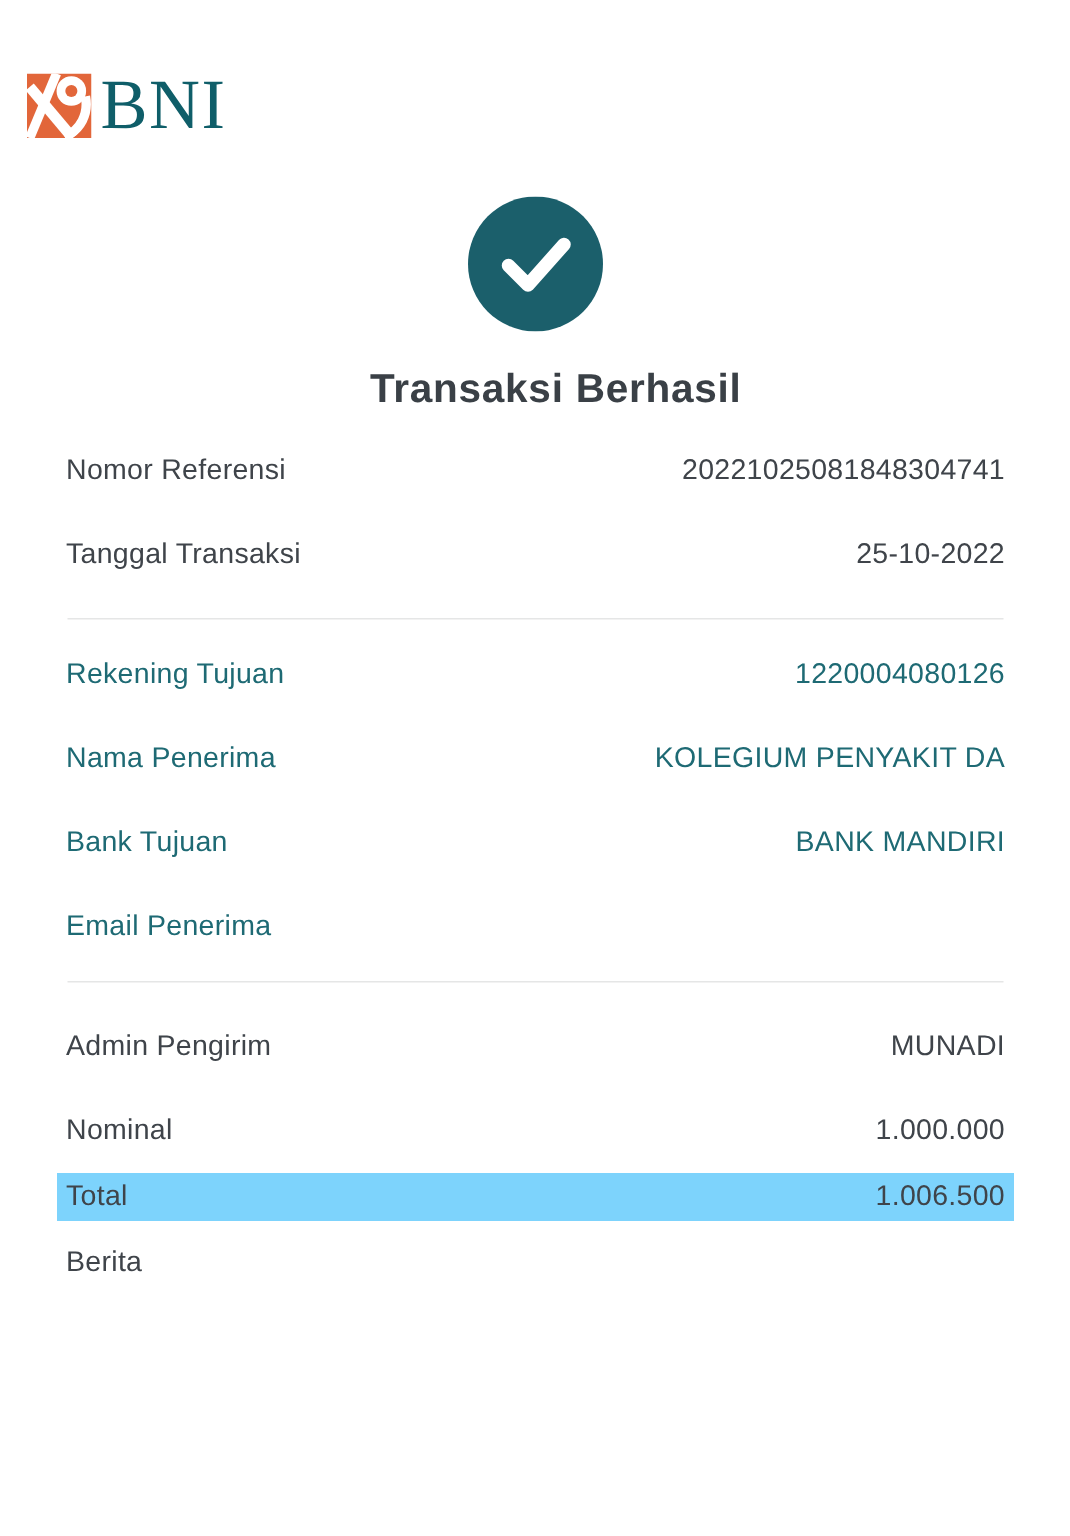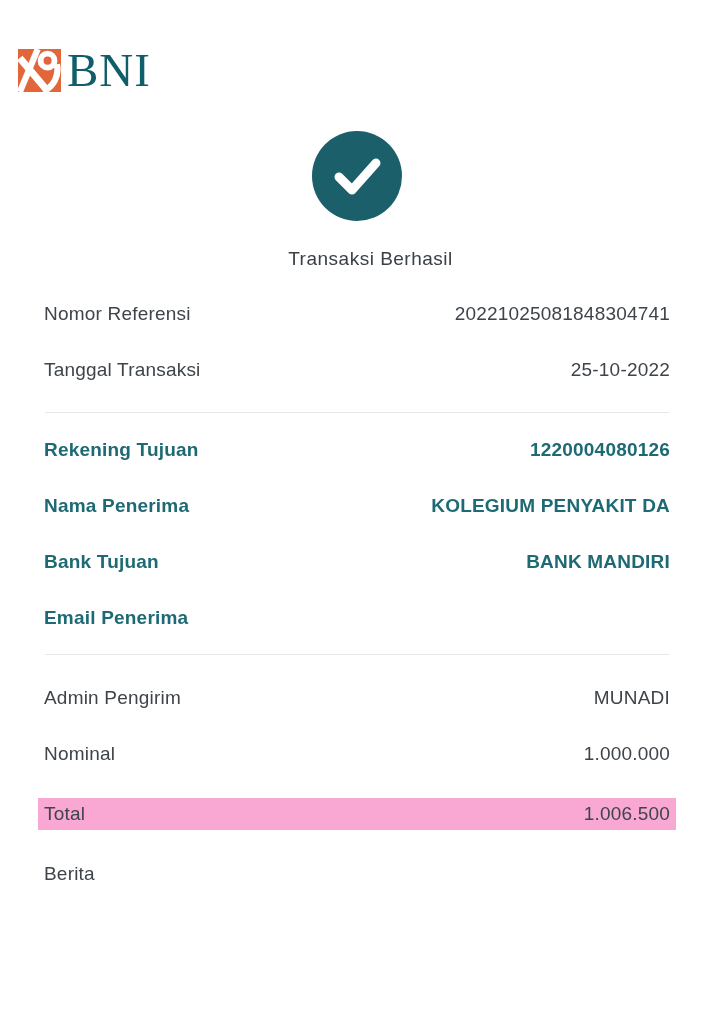--- a/index.html
+++ b/index.html
@@ -32,55 +32,55 @@
 
   
   .status { text-align: center; }
   .check-circle {
     width: 90px; height: 90px;
     margin: 34px auto 0 auto;
     display: block;
   }
   .status-title {
     margin-top: 18px;
-    font-size: 19px;
+    font-size: 27px;
     line-height: 40px;
     letter-spacing: 0.5px;
     color: #3a4046;
-    font-weight: 400;
+    font-weight: 700;
     padding-left: 28px;
   }
 
   
   .receipt { padding: 7px 43px 0 44px; }
   .row {
     height: 56px;
     display: flex;
     justify-content: space-between;
     align-items: center;
     font-size: 19px;
     letter-spacing: 0.2px;
   }
   .row .label { text-align: left; white-space: nowrap; }
   .row .value { text-align: right; white-space: nowrap; }
   .section-dark .row { color: #3f444a; align-items: center; }
-  .section-teal .row { color: #1e6a74; font-weight: 700; }
+  .section-teal .row { color: #1e6a74; font-weight: 400; }
 
   .divider {
     border-top: 1px solid #e5e6e6;
     height: 0;
   }
   .divider-1 { margin: 14px 1px 9px 1px; }
   .divider-2 { margin: 8px 1px 15px 1px; }
 
   .row.highlight {
     height: 32px;
-    margin: 16px -6px;
+    margin: 0 -6px;
     padding: 0 6px;
-    background: #f9a8d4;
+    background: #7dd3fc;
   }
 </style>
 </head>
 <body>
 
 <div class="page">
 
   <div class="logo-row">
     <svg class="logo-mark" viewBox="0 0 48 48" xmlns="http://www.w3.org/2000/svg">
       <rect width="48" height="48" fill="#e2663a"></rect>

